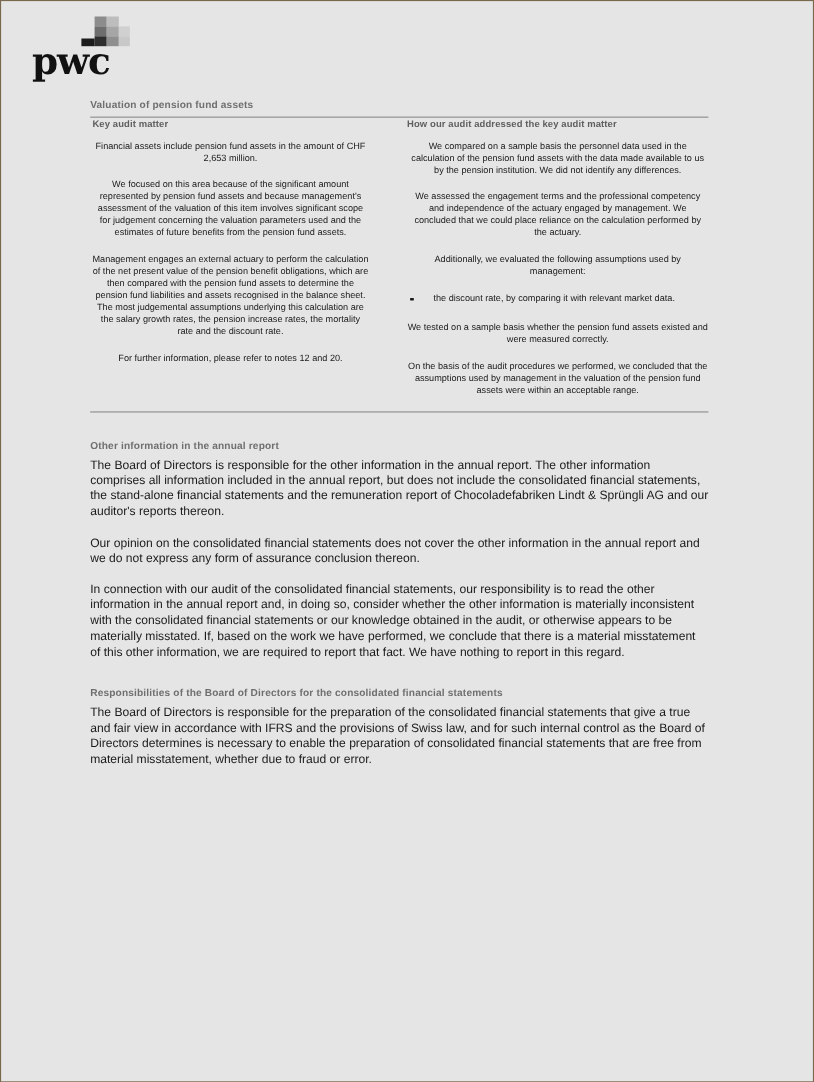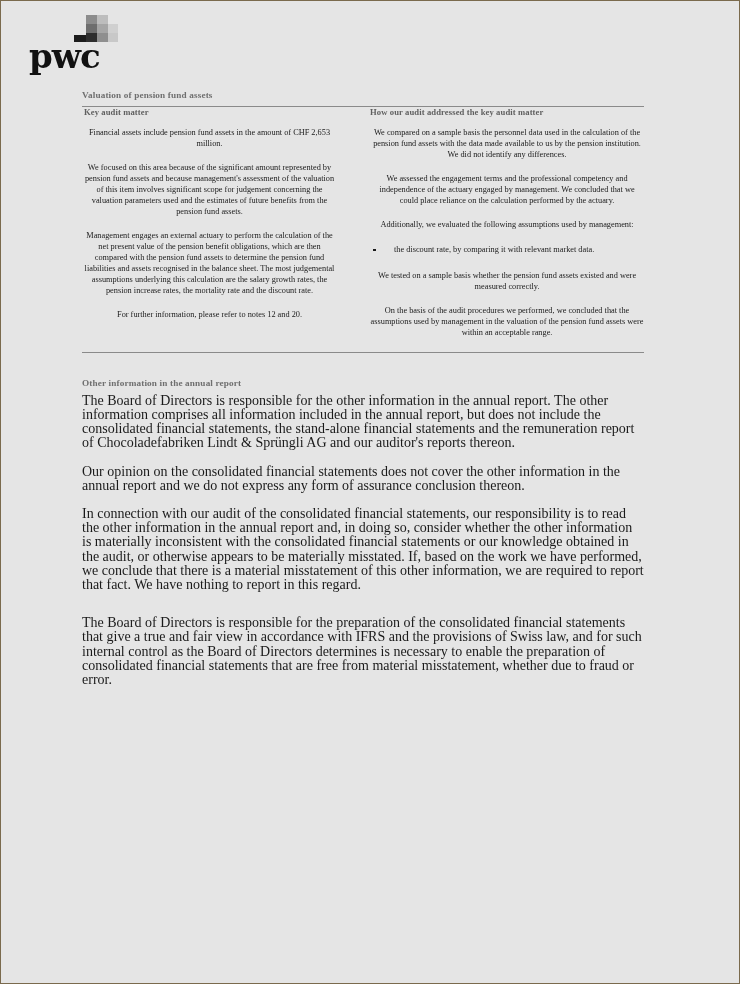--- a/index.html
+++ b/index.html
@@ -57,21 +57,20 @@
     color: #111111;
     line-height: 34px;
   }
 
   
   .content {
     position: absolute;
     left: 81px;
     top: 88px;
     width: 562px;
-    font-family: Liberation Serif, serif;
   }
 
   .section-title {
     font-size: 9.2px;
     font-weight: 700;
     color: #6f6f6f;
     letter-spacing: 0.15px;
     line-height: 13px;
     margin: 0 0 4px 0;
   }
@@ -138,21 +137,21 @@
   .bottom-rule {
     margin-top: 14px;
     height: 1px;
     background: #8a8a8a;
     width: 100%;
   }
 
   .wide-section { margin-top: 24px; }
   .wide-section .section-title { margin-bottom: 4px; }
   .wide-section p {
-    font-size: 14px;
+    font-size: 11px;
     line-height: 14.2px;
     color: #1a1a1a;
     margin: 0 0 14px 0;
   }
   .wide-section p:last-child { margin-bottom: 0; }
 </style>
 </head>
 <body>
 
 <div class="page">
@@ -214,17 +213,18 @@
     </div>
 
     <div class="wide-section">
       <div class="section-title">Other information in the annual report</div>
       <p>The Board of Directors is responsible for the other information in the annual report. The other information comprises all information included in the annual report, but does not include the consolidated financial statements, the stand-alone financial statements and the remuneration report of Chocoladefabriken Lindt &amp; Sprüngli AG and our auditor's reports thereon.</p>
       <p>Our opinion on the consolidated financial statements does not cover the other information in the annual report and we do not express any form of assurance conclusion thereon.</p>
       <p>In connection with our audit of the consolidated financial statements, our responsibility is to read the other information in the annual report and, in doing so, consider whether the other information is materially inconsistent with the consolidated financial statements or our knowledge obtained in the audit, or otherwise appears to be materially misstated. If, based on the work we have performed, we conclude that there is a material misstatement of this other information, we are required to report that fact. We have nothing to report in this regard.</p>
     </div>
 
     <div class="wide-section">
+      <div class="section-title">Responsibilities of the Board of Directors for the consolidated financial statements</div>
       <p>The Board of Directors is responsible for the preparation of the consolidated financial statements that give a true and fair view in accordance with IFRS and the provisions of Swiss law, and for such internal control as the Board of Directors determines is necessary to enable the preparation of consolidated financial statements that are free from material misstatement, whether due to fraud or error.</p>
     </div>
 
   </div>
 </div>
 
 </body></html>

